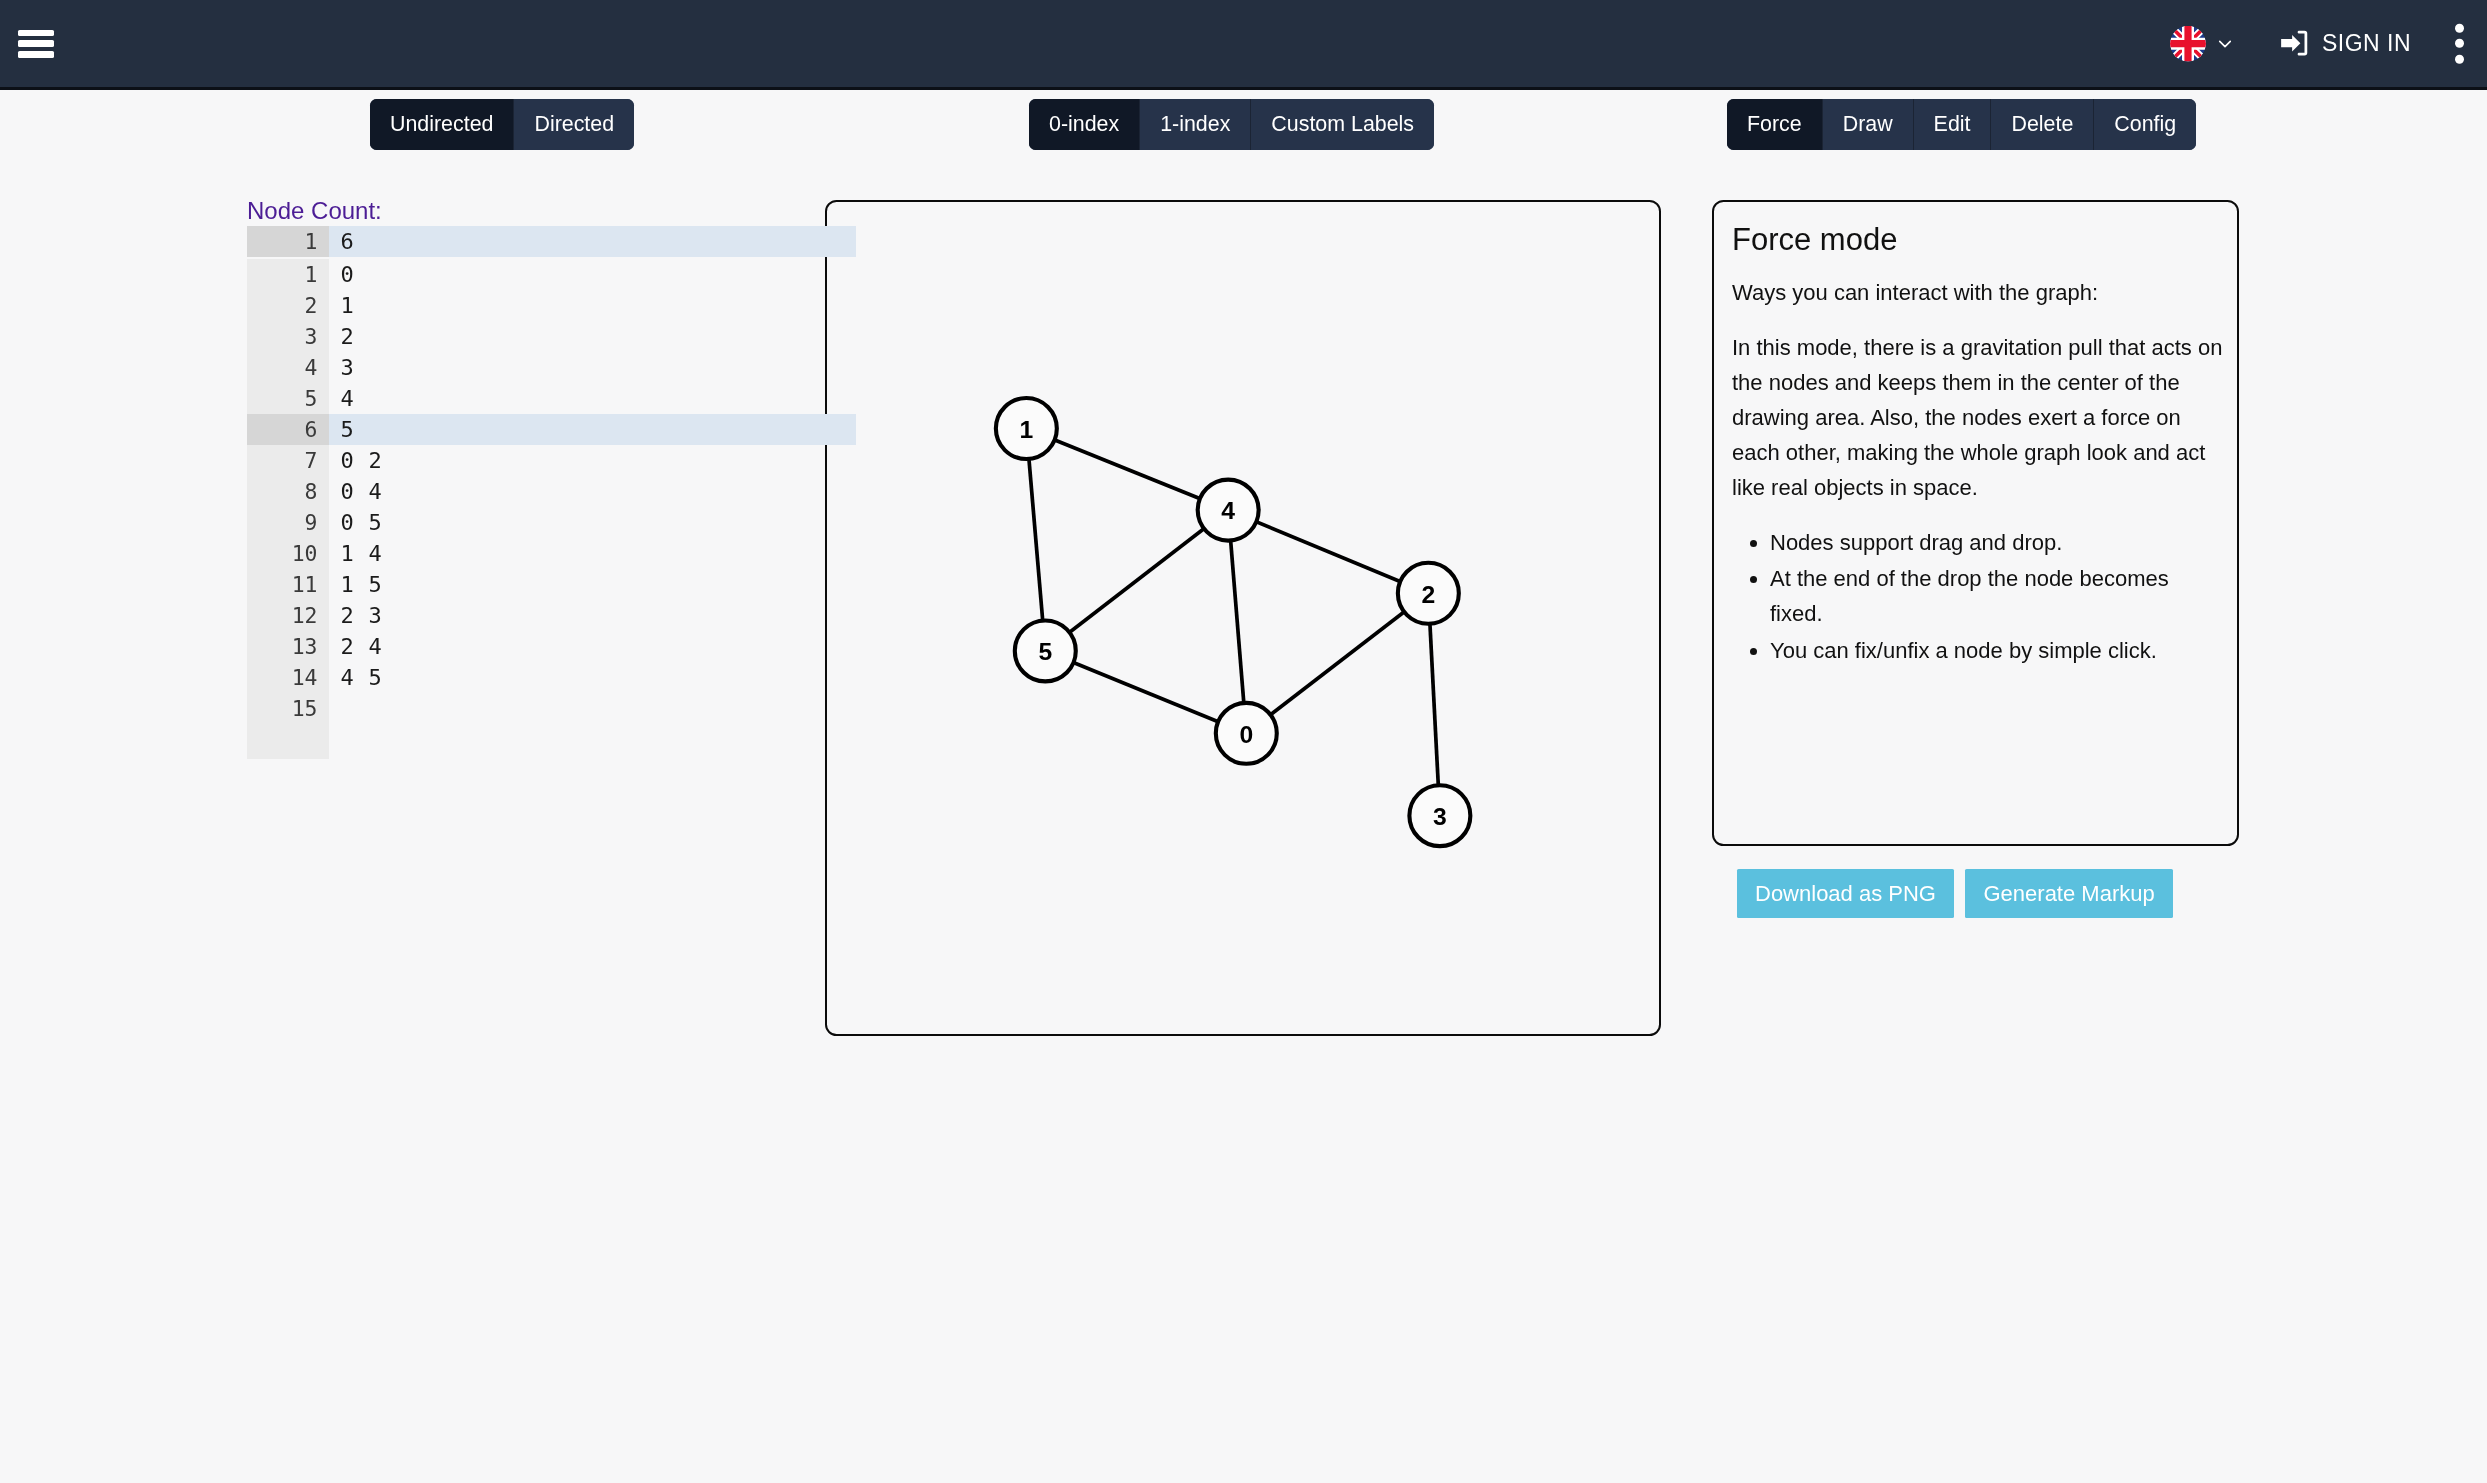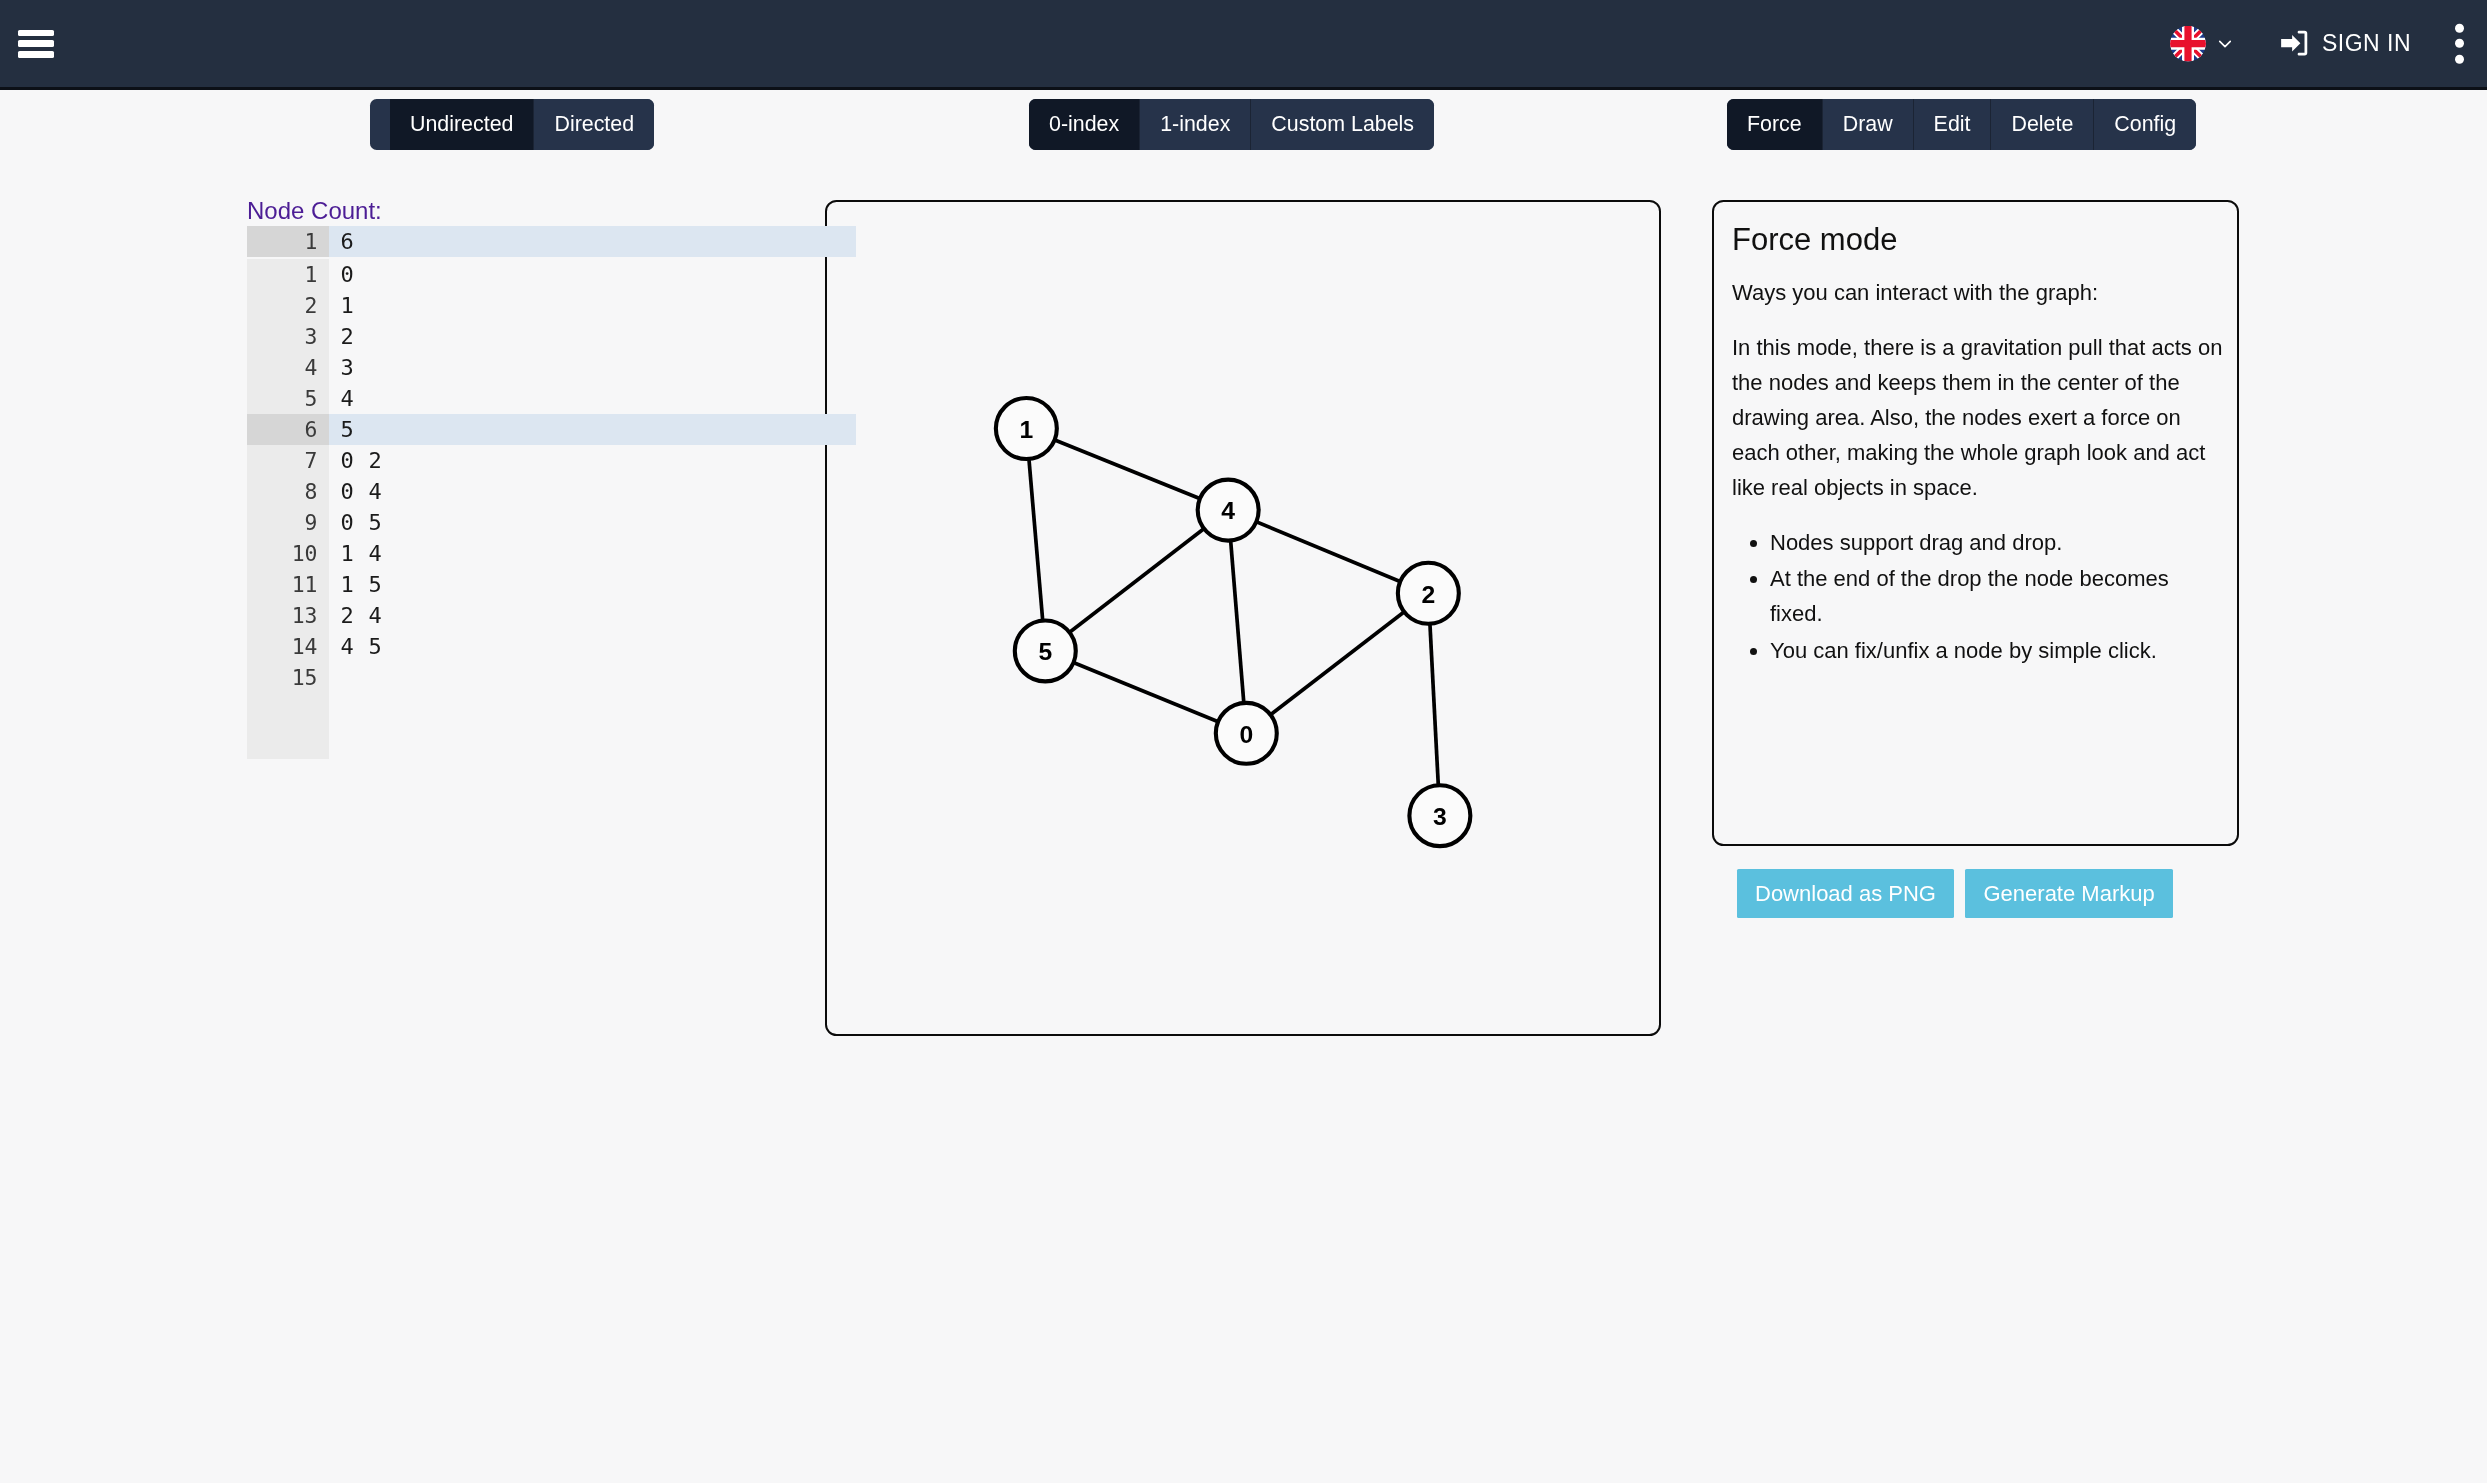--- a/index.html
+++ b/index.html
@@ -78,21 +78,21 @@
   .seg button {
     border: none; outline: none; cursor: pointer;
     background: #26334a; color: #ffffff;
     font-family: "Liberation Sans", sans-serif;
     font-size: 21.4px; padding: 0 20px; height: 51px;
     border-right: 1.6px solid #1b2434;
     white-space: nowrap;
   }
   .seg button:last-child { border-right: none; }
   .seg button.active { background: #101826; }
-  #seg-direction { left: 370px; padding-left: 20px; }
+  #seg-direction { left: 370px; }
   #seg-indexing  { left: 1029px; }
   #seg-mode      { left: 1727px; }
 
   
   .editor-col {
     position: absolute; left: 247px; top: 196px;
     width: 576px;
   }
   .editor-label {
     font-size: 24px; color: #4c1d95; line-height: 30px;
@@ -338,20 +338,24 @@
         </div>
         <div class="code-line">
           <span class="ln">10</span>
           <span class="tx">1 4</span>
         </div>
         <div class="code-line">
           <span class="ln">11</span>
           <span class="tx">1 5</span>
         </div>
         <div class="code-line">
+          <span class="ln">12</span>
+          <span class="tx">2 3</span>
+        </div>
+        <div class="code-line">
           <span class="ln">13</span>
           <span class="tx">2 4</span>
         </div>
         <div class="code-line">
           <span class="ln">14</span>
           <span class="tx">4 5</span>
         </div>
         <div class="code-line">
           <span class="ln">15</span>
           <span class="tx"></span>

